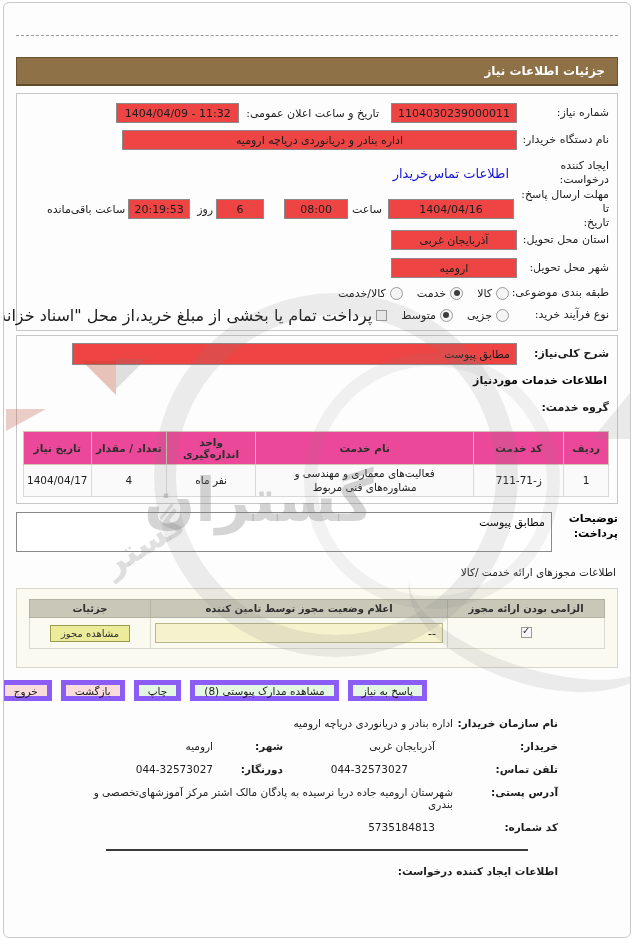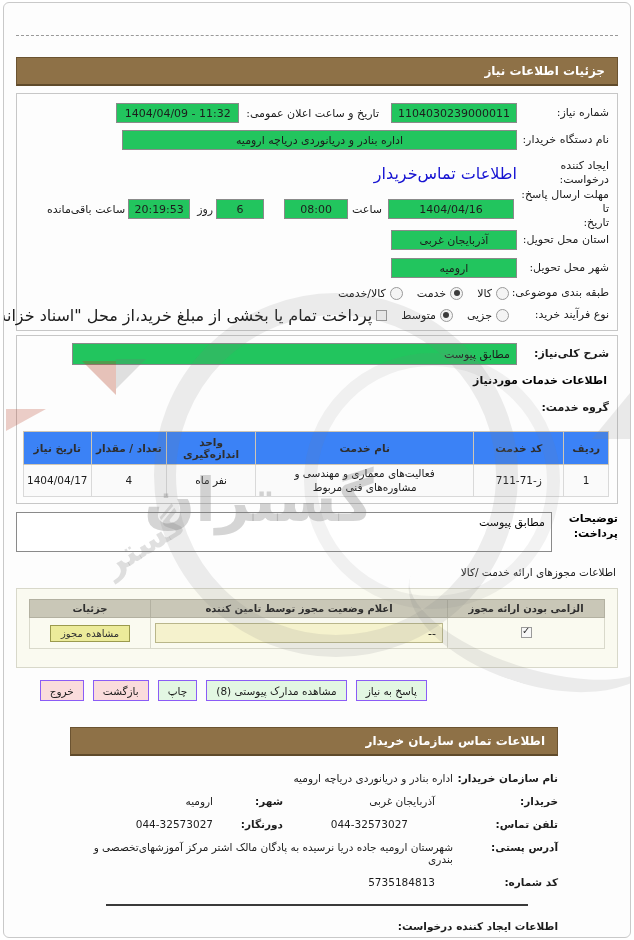--- a/index.html
+++ b/index.html
@@ -9,55 +9,55 @@
   .dashed{border-top:1px dashed #9a9a9a;margin:32px 12px 0 12px;}
   .bar{background:#8e7147;border:1px solid #6b5331;border-bottom:2px solid #5f4a2b;
        color:#fff;font-size:12px;font-weight:bold;height:26px;line-height:26px;
        padding-right:12px;}
   .bar1{margin:21px 12px 0 12px;}
   .bar2{margin:26px 72px 0 66px;}
   .panel{margin:7px 12px 0 12px;border:1px solid #c7c7c7;background:#fdfdfd;padding:8px 8px 6px 6px;}
   .row{display:flex;align-items:center;margin-bottom:4px;font-size:11px;color:#1c1c1c;}
   .lbl{width:92px;flex:0 0 auto;line-height:1.25;}
   .lbl2{margin:0 12px 0 7px;flex:0 0 auto;text-align:center;}
-  .ibox{border:1px solid #8a8a8a;background:#22c55e;height:20px;display:flex;align-items:center;
+  .ibox{border:1px solid #8a8a8a;background:#ef4444;height:20px;display:flex;align-items:center;
         justify-content:center;font-size:11px;box-sizing:border-box;flex:0 0 auto;}
   .ibox.right{justify-content:flex-start;padding-right:6px;}
   .w126{width:126px;} .w123{width:123px;} .w395{width:395px;} .w64{width:64px;}
   .w48{width:48px;} .w62{width:62px;} .w445{width:445px;} .w300b{width:447px;}
-  .link{color:#1613d2;font-size:16px;margin-right:0;text-decoration:none;cursor:pointer;white-space:nowrap;padding-left:16px;}
+  .link{color:#1613d2;font-size:13px;margin-right:8px;text-decoration:none;cursor:pointer;white-space:nowrap;padding-left:16px;}
   .radio{width:11px;height:11px;border-radius:50%;border:1px solid #9a9a9a;background:#f4f4f4;
          display:inline-block;position:relative;flex:0 0 auto;}
   .radio.sel::after{content:"";position:absolute;inset:2.5px;background:#3c3c3c;border-radius:50%;}
   .cb{width:11px;height:11px;border:1px solid #9a9a9a;background:#f7f7f7;display:inline-block;
       position:relative;flex:0 0 auto;box-sizing:border-box;}
   .cb.checked::after{content:"✓";position:absolute;top:-3px;right:0px;font-size:10px;color:#333;}
   .optlbl{margin:0 4px 0 14px;}
   .bold{font-weight:bold;}
   .secline{font-size:11px;font-weight:bold;margin:8px 2px 8px 0;}
   table{border-collapse:collapse;width:100%;}
   .svc-table{margin:10px 0 0 0;}
-  .svc-table th{background:#3b82f6;border:1px solid #cfc6b4;font-size:10.5px;font-weight:bold;
+  .svc-table th{background:#ec4899;border:1px solid #cfc6b4;font-size:10.5px;font-weight:bold;
                 padding:4px 3px;color:#2e2e2e;}
   .svc-table td{background:#fafafa;border:1px solid #d9d9d9;font-size:10.5px;text-align:center;
                 padding:4px 3px;color:#1c1c1c;line-height:1.3;}
   .notes-row{display:flex;align-items:flex-start;margin:8px 12px 0 12px;font-size:11px;}
   .notes-box{border:1px solid #8a8a8a;background:#fff;height:40px;flex:1 1 auto;
              padding:3px 6px;font-size:11px;box-sizing:border-box;}
   .lic-label{margin:14px 14px 0 0;font-size:10.5px;color:#1c1c1c;}
   .lic-panel{margin:10px 12px 0 12px;border:1px solid #d8d8ca;background:#fafaf0;padding:10px 12px 18px 12px;}
   .lic-table th{background:#c9c7b7;border:1px solid #b3b1a1;font-size:10px;font-weight:bold;
                 padding:3px;color:#2e2e2e;}
   .lic-table td{border:1px solid #d9d9cb;font-size:10.5px;text-align:center;padding:5px 4px;}
   .ybox{background:#f5f2cd;border:1px solid #b9b68a;height:20px;display:flex;align-items:center;
         padding-right:6px;font-size:11px;box-sizing:border-box;}
   .btn-khaki{background:#eceb9a;border:1px solid #9b9a4e;font-size:10px;padding:2px 10px;
              color:#333;cursor:pointer;font-family:inherit;}
   .btnrow{display:flex;align-items:center;gap:9px;margin:12px 0 0 0;padding-right:203px;}
-  .btn{height:21px;font-size:10.5px;border:1px solid #8b5cf6;padding:0 9px;cursor:pointer;
+  .btn{height:21px;font-size:10.5px;border:5px solid #8b5cf6;padding:0 9px;cursor:pointer;
        font-family:inherit;color:#1c1c1c;white-space:nowrap;}
   .btn.green{background:#e3f7e3;}
   .btn.pink{background:#fadcdc;}
   .contact{margin:16px 72px 0 66px;font-size:10.5px;color:#1c1c1c;}
   .crow{display:flex;align-items:flex-start;margin-bottom:11px;}
   .cl{font-weight:bold;flex:0 0 auto;}
   .cl.c1{width:105px;} .cl.c3{width:70px;}
   .cv{flex:0 0 auto;}
   .cv.c2{width:170px;text-align:right;padding-right:18px;box-sizing:border-box;}
   .cv.c2.ph{padding-right:45px;}
@@ -234,23 +234,20 @@
   </div>
 
   <div class="btnrow">
     <button class="btn green">پاسخ به نیاز</button>
     <button class="btn green">مشاهده مدارک پیوستی (8)</button>
     <button class="btn green">چاپ</button>
     <button class="btn pink">بازگشت</button>
     <button class="btn pink">خروج</button>
   </div>
 
-  <div class="bar bar2">
-    <span>اطلاعات تماس سازمان خریدار</span>
-  </div>
 
   <div class="contact">
     <div class="crow">
       <span class="cl c1">نام سازمان خریدار:</span>
       <span class="cv">اداره بنادر و دریانوردی دریاچه ارومیه</span>
     </div>
     <div class="crow">
       <span class="cl c1">خریدار:</span>
       <span class="cv c2">آذربایجان غربی</span>
       <span class="cl c3">شهر:</span>

